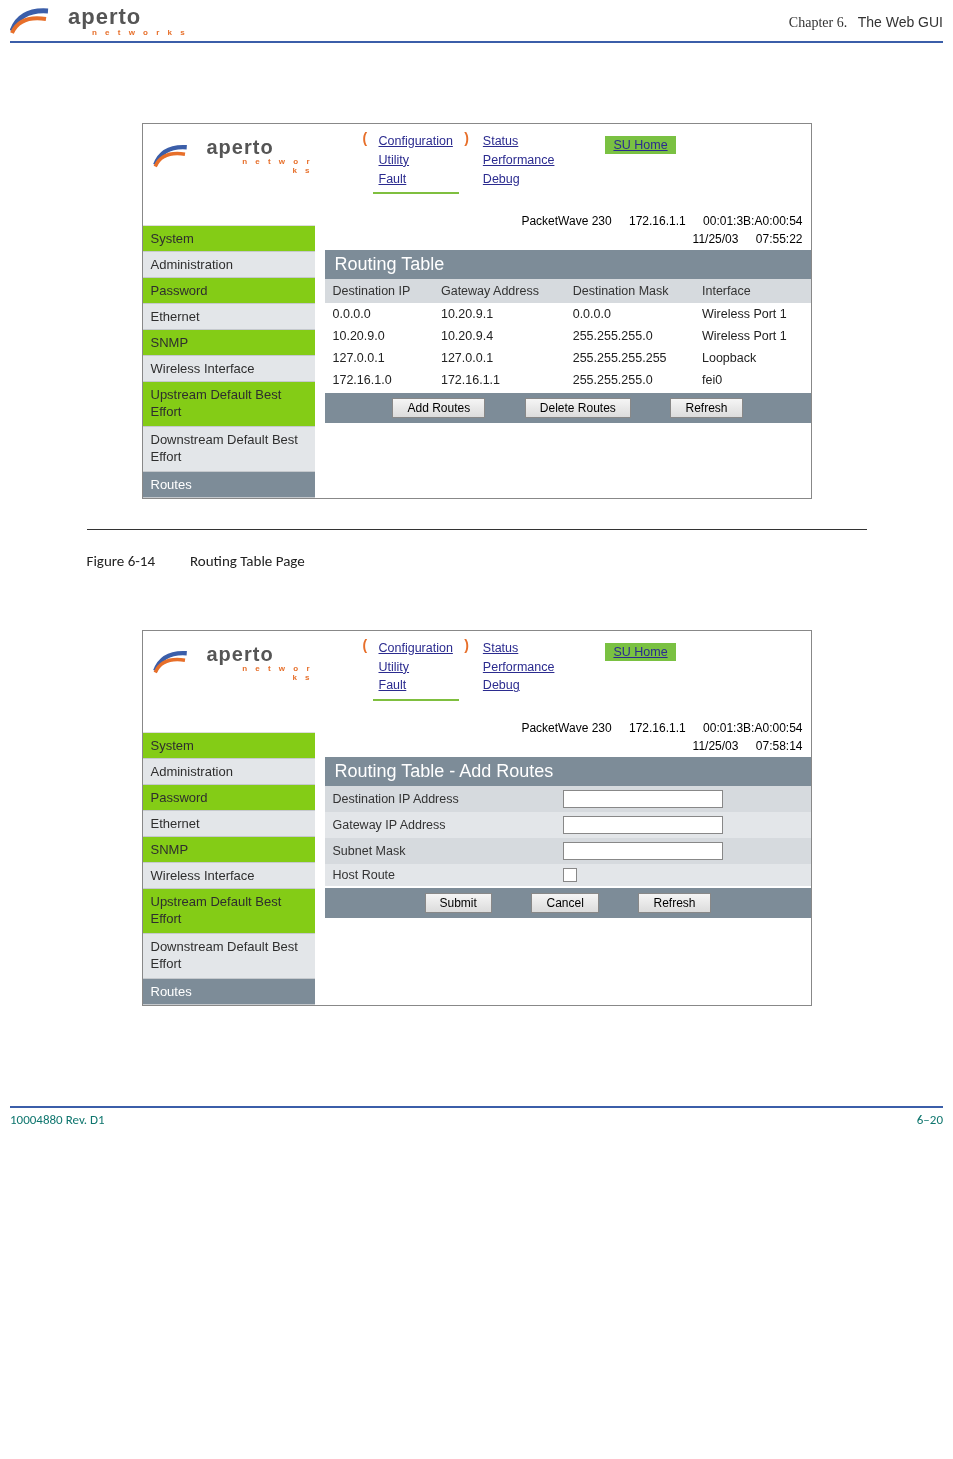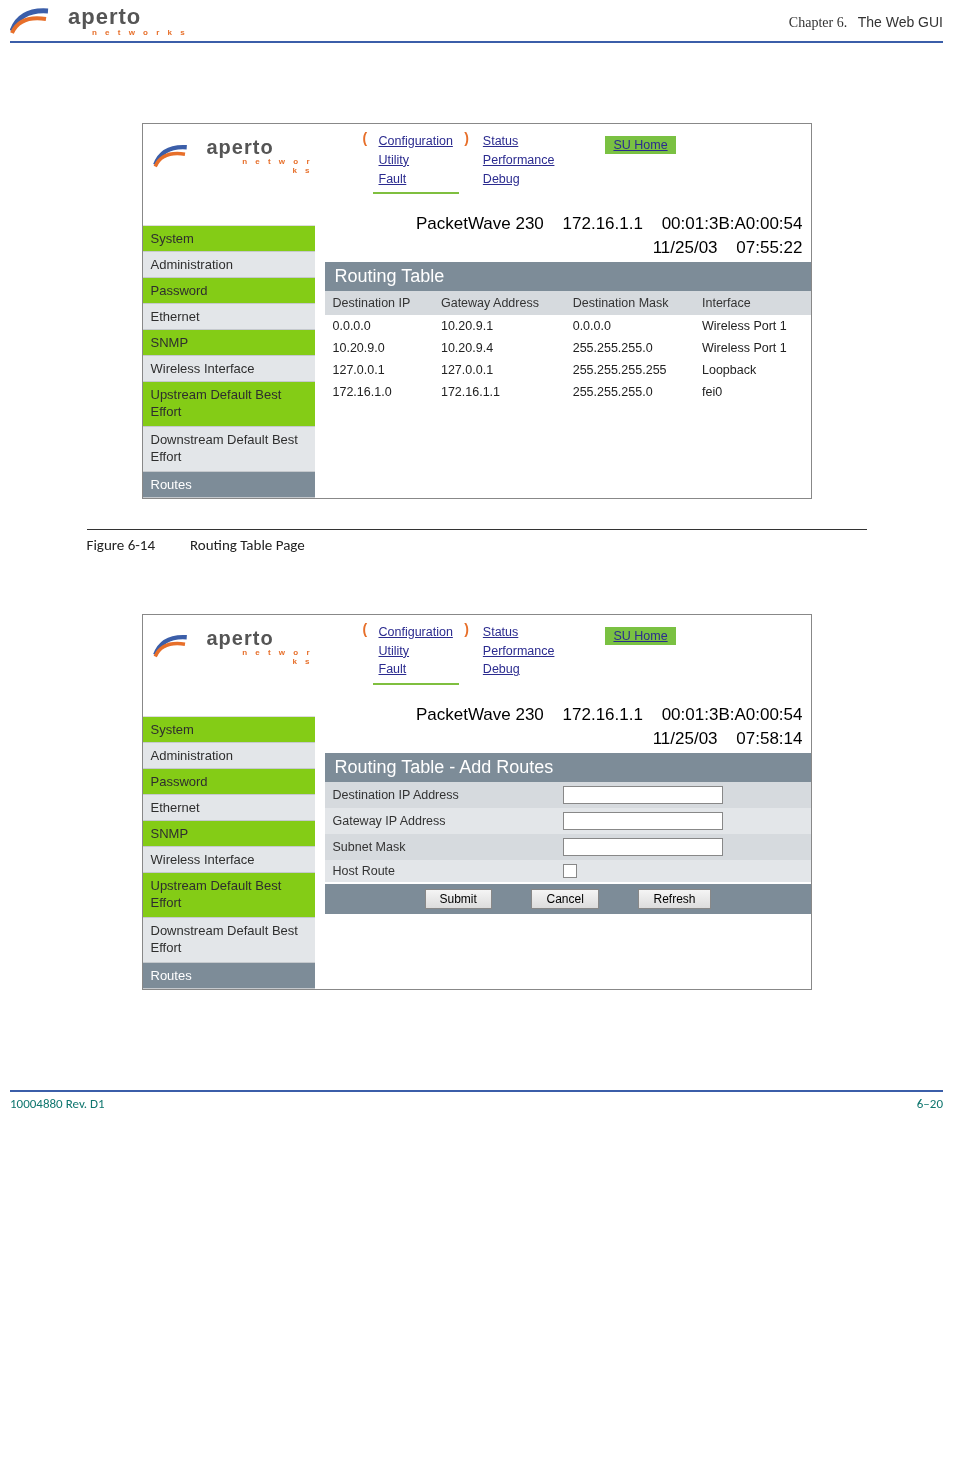--- a/index.html
+++ b/index.html
@@ -145,21 +145,21 @@
     background:#7d8c98;
     color:#fff;
   }
   .side-item.tall { line-height:1.3; }
   .main-area {
     flex:1;
     padding: 0 0 18px 10px;
   }
   .info-line {
     text-align:right;
-    font-size:17px;
+    font-size:12px;
     color:#000;
     padding: 2px 8px 2px 0;
   }
   .info-line .gap { display:inline-block; width:14px;}
   .panel-title {
     background:#7d8c98;
     color:#fff;
     font-family: 'Segoe UI', Arial, sans-serif;
     font-size:18px;
     font-weight:300;
@@ -221,21 +221,21 @@
     width:14px; height:14px;
     border:1px solid #888;
     background:#fff;
     display:inline-block;
   }
   
   .fig-caption {
     border-top:1px solid #333;
     margin: 30px auto 0 auto;
     width: 780px;
-    padding-top: 6px;
+    padding-top: 22px;
     font-family: 'Segoe UI', 'Calibri', sans-serif;
     font-size: 15px;
     color:#222;
   }
   .fig-caption .fignum { display:inline-block; width:100px;}
   
   .doc-footer {
     border-top:2px solid #3b5ea9;
     margin-top:100px;
     display:flex;
@@ -355,20 +355,25 @@
                   <td>Loopback</td>
             </tr>
             <tr>
               <td>172.16.1.0</td>
                   <td>172.16.1.1</td>
                   <td>255.255.255.0</td>
                   <td>fei0</td>
             </tr>
           </tbody>
             </table>
+          <div class="btn-bar">
+            <span class="btn">Add Routes</span>
+            <span class="btn">Delete Routes</span>
+            <span class="btn">Refresh</span>
+          </div>
         </div>
       </div>
     </div>
   </div>
   <div class="fig-caption">
     <span class="fignum">Figure 6-14</span>
     <span>Routing Table Page</span>
   </div>
 
   <div class="screenshot-wrap second">

